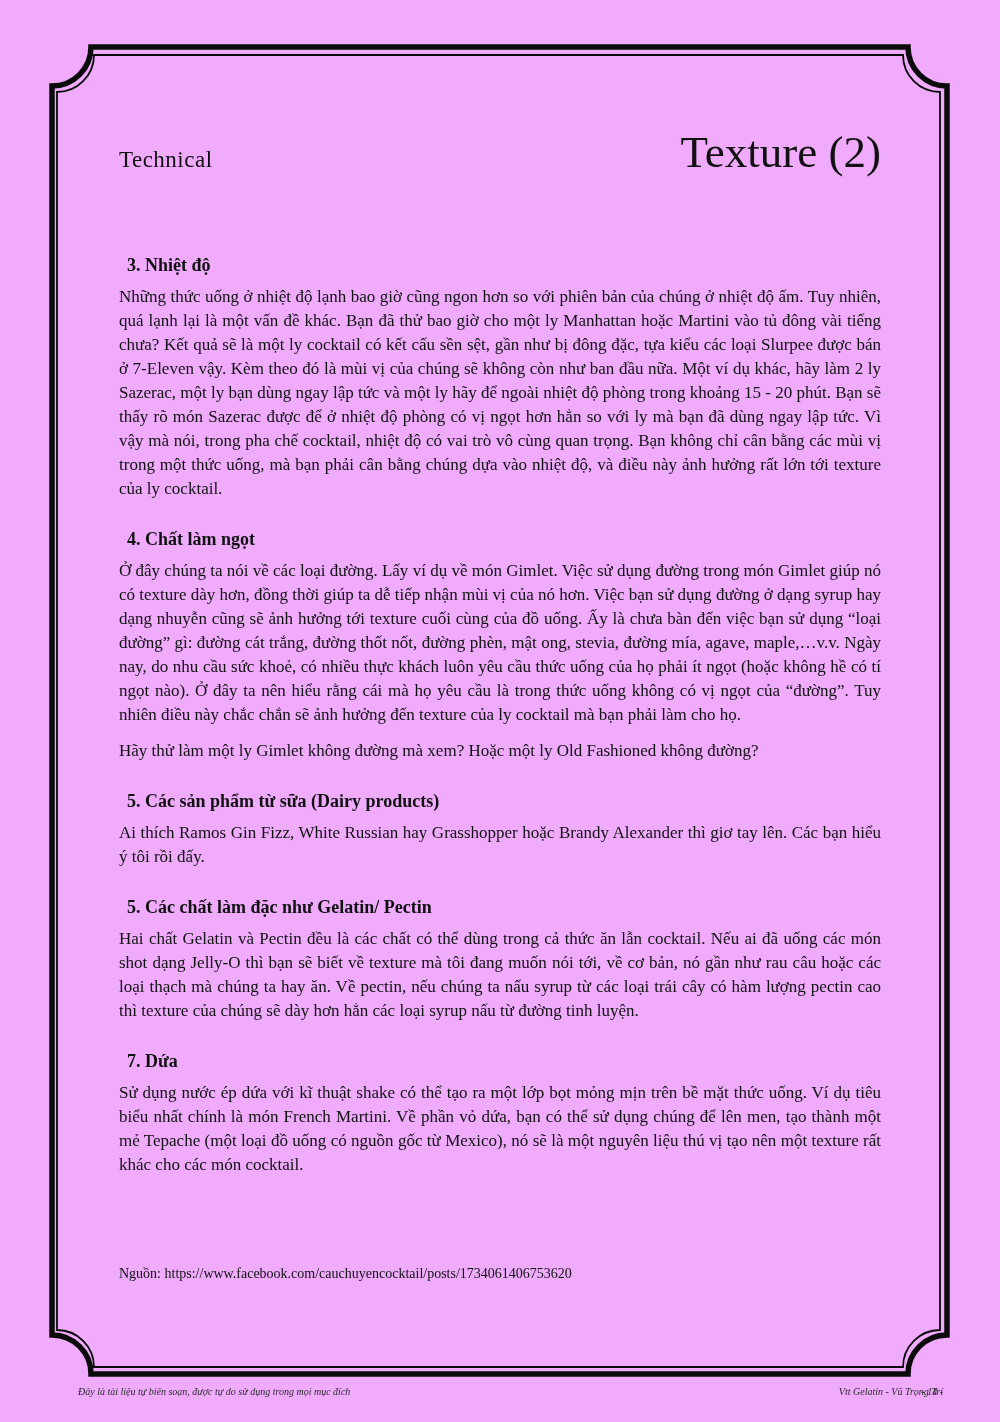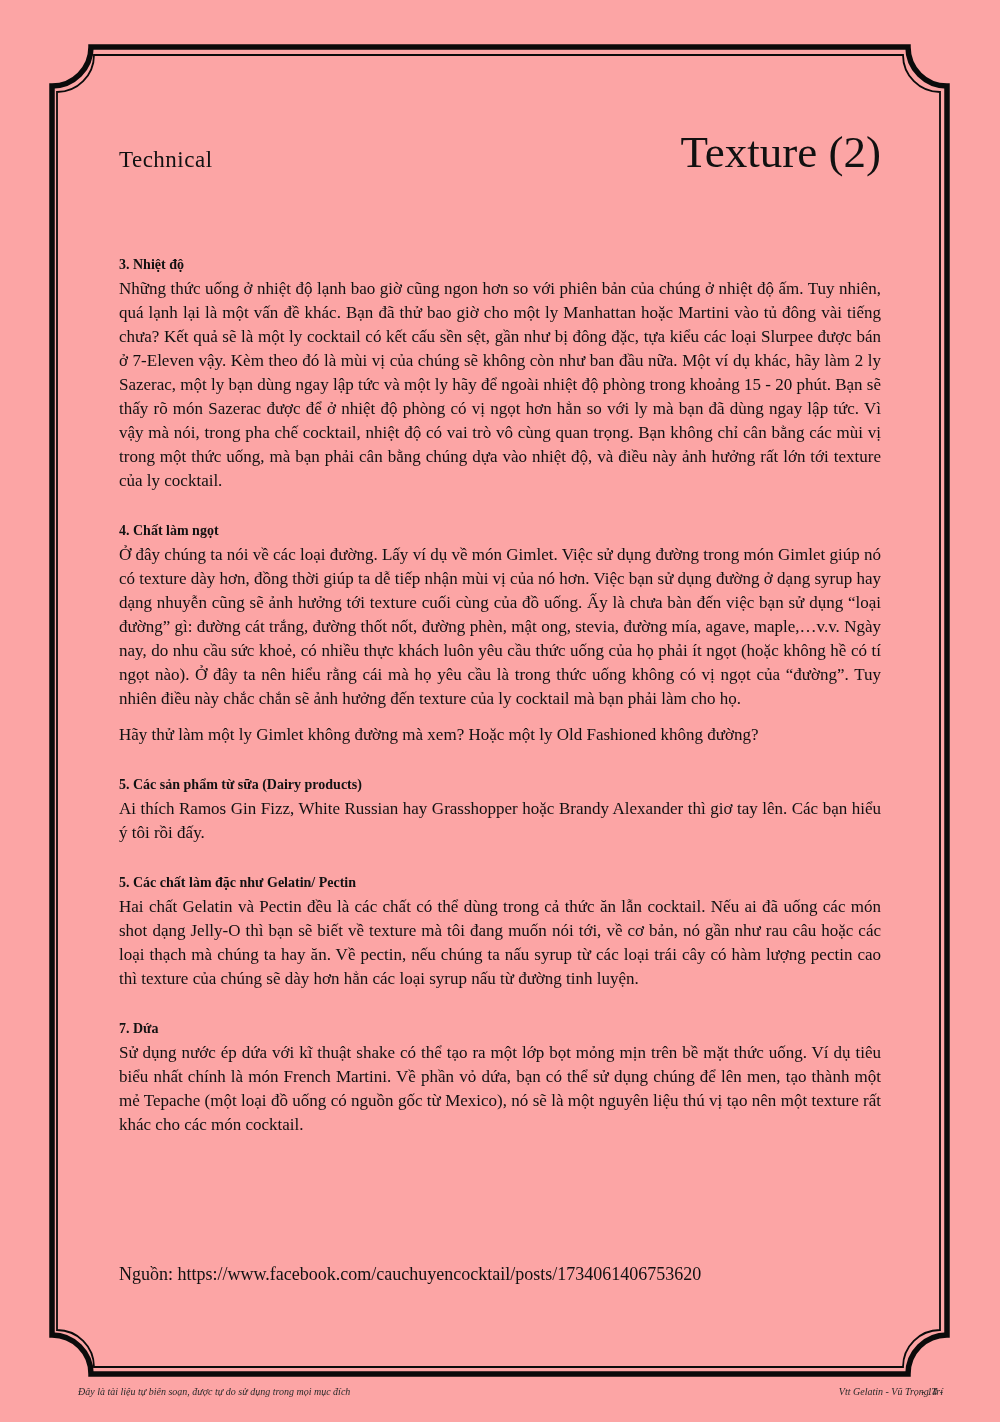--- a/index.html
+++ b/index.html
@@ -1,21 +1,21 @@
 <!DOCTYPE html>
 <html><head>
 <meta charset="utf-8">
 <style>
   html, body { margin: 0; padding: 0; background: #e8e8e8; }
   .page {
     position: relative;
     width: 1000px;
     height: 1422px;
     margin: 0 auto;
-    background: #fca5a5;
+    background: #f0abfc;
     color: #111111;
     font-family: "Liberation Serif", "DejaVu Serif", serif;
     overflow: hidden;
   }
   .frame {
     position: absolute;
     left: 0; top: 0;
     width: 1000px; height: 1422px;
     pointer-events: none;
   }
@@ -38,38 +38,38 @@
     left: 0; right: 0;
     top: 6px;
     margin: 0;
     text-align: right;
     font-size: 45px;
     font-weight: 400;
   }
   .body { margin-top: 58px; }
   .body section + section { margin-top: 26px; }
   .body h2 {
-    margin: 0;
-    font-size: 14px;
+    margin: 8px;
+    font-size: 18px;
     line-height: 24px;
     font-weight: 700;
   }
   .body p {
     margin: 0;
     font-size: 17px;
     line-height: 24px;
     text-align: justify;
   }
   .body p + p { margin-top: 12px; }
   .source {
     position: absolute;
     left: 119px;
     top: 1262px;
     width: 800px;
-    font-size: 18px;
+    font-size: 14px;
     line-height: 24px;
     white-space: nowrap;
   }
   .footer {
     position: absolute;
     left: 78px;
     right: 57px;
     top: 1386px;
     height: 18px;
     font-size: 10px;

